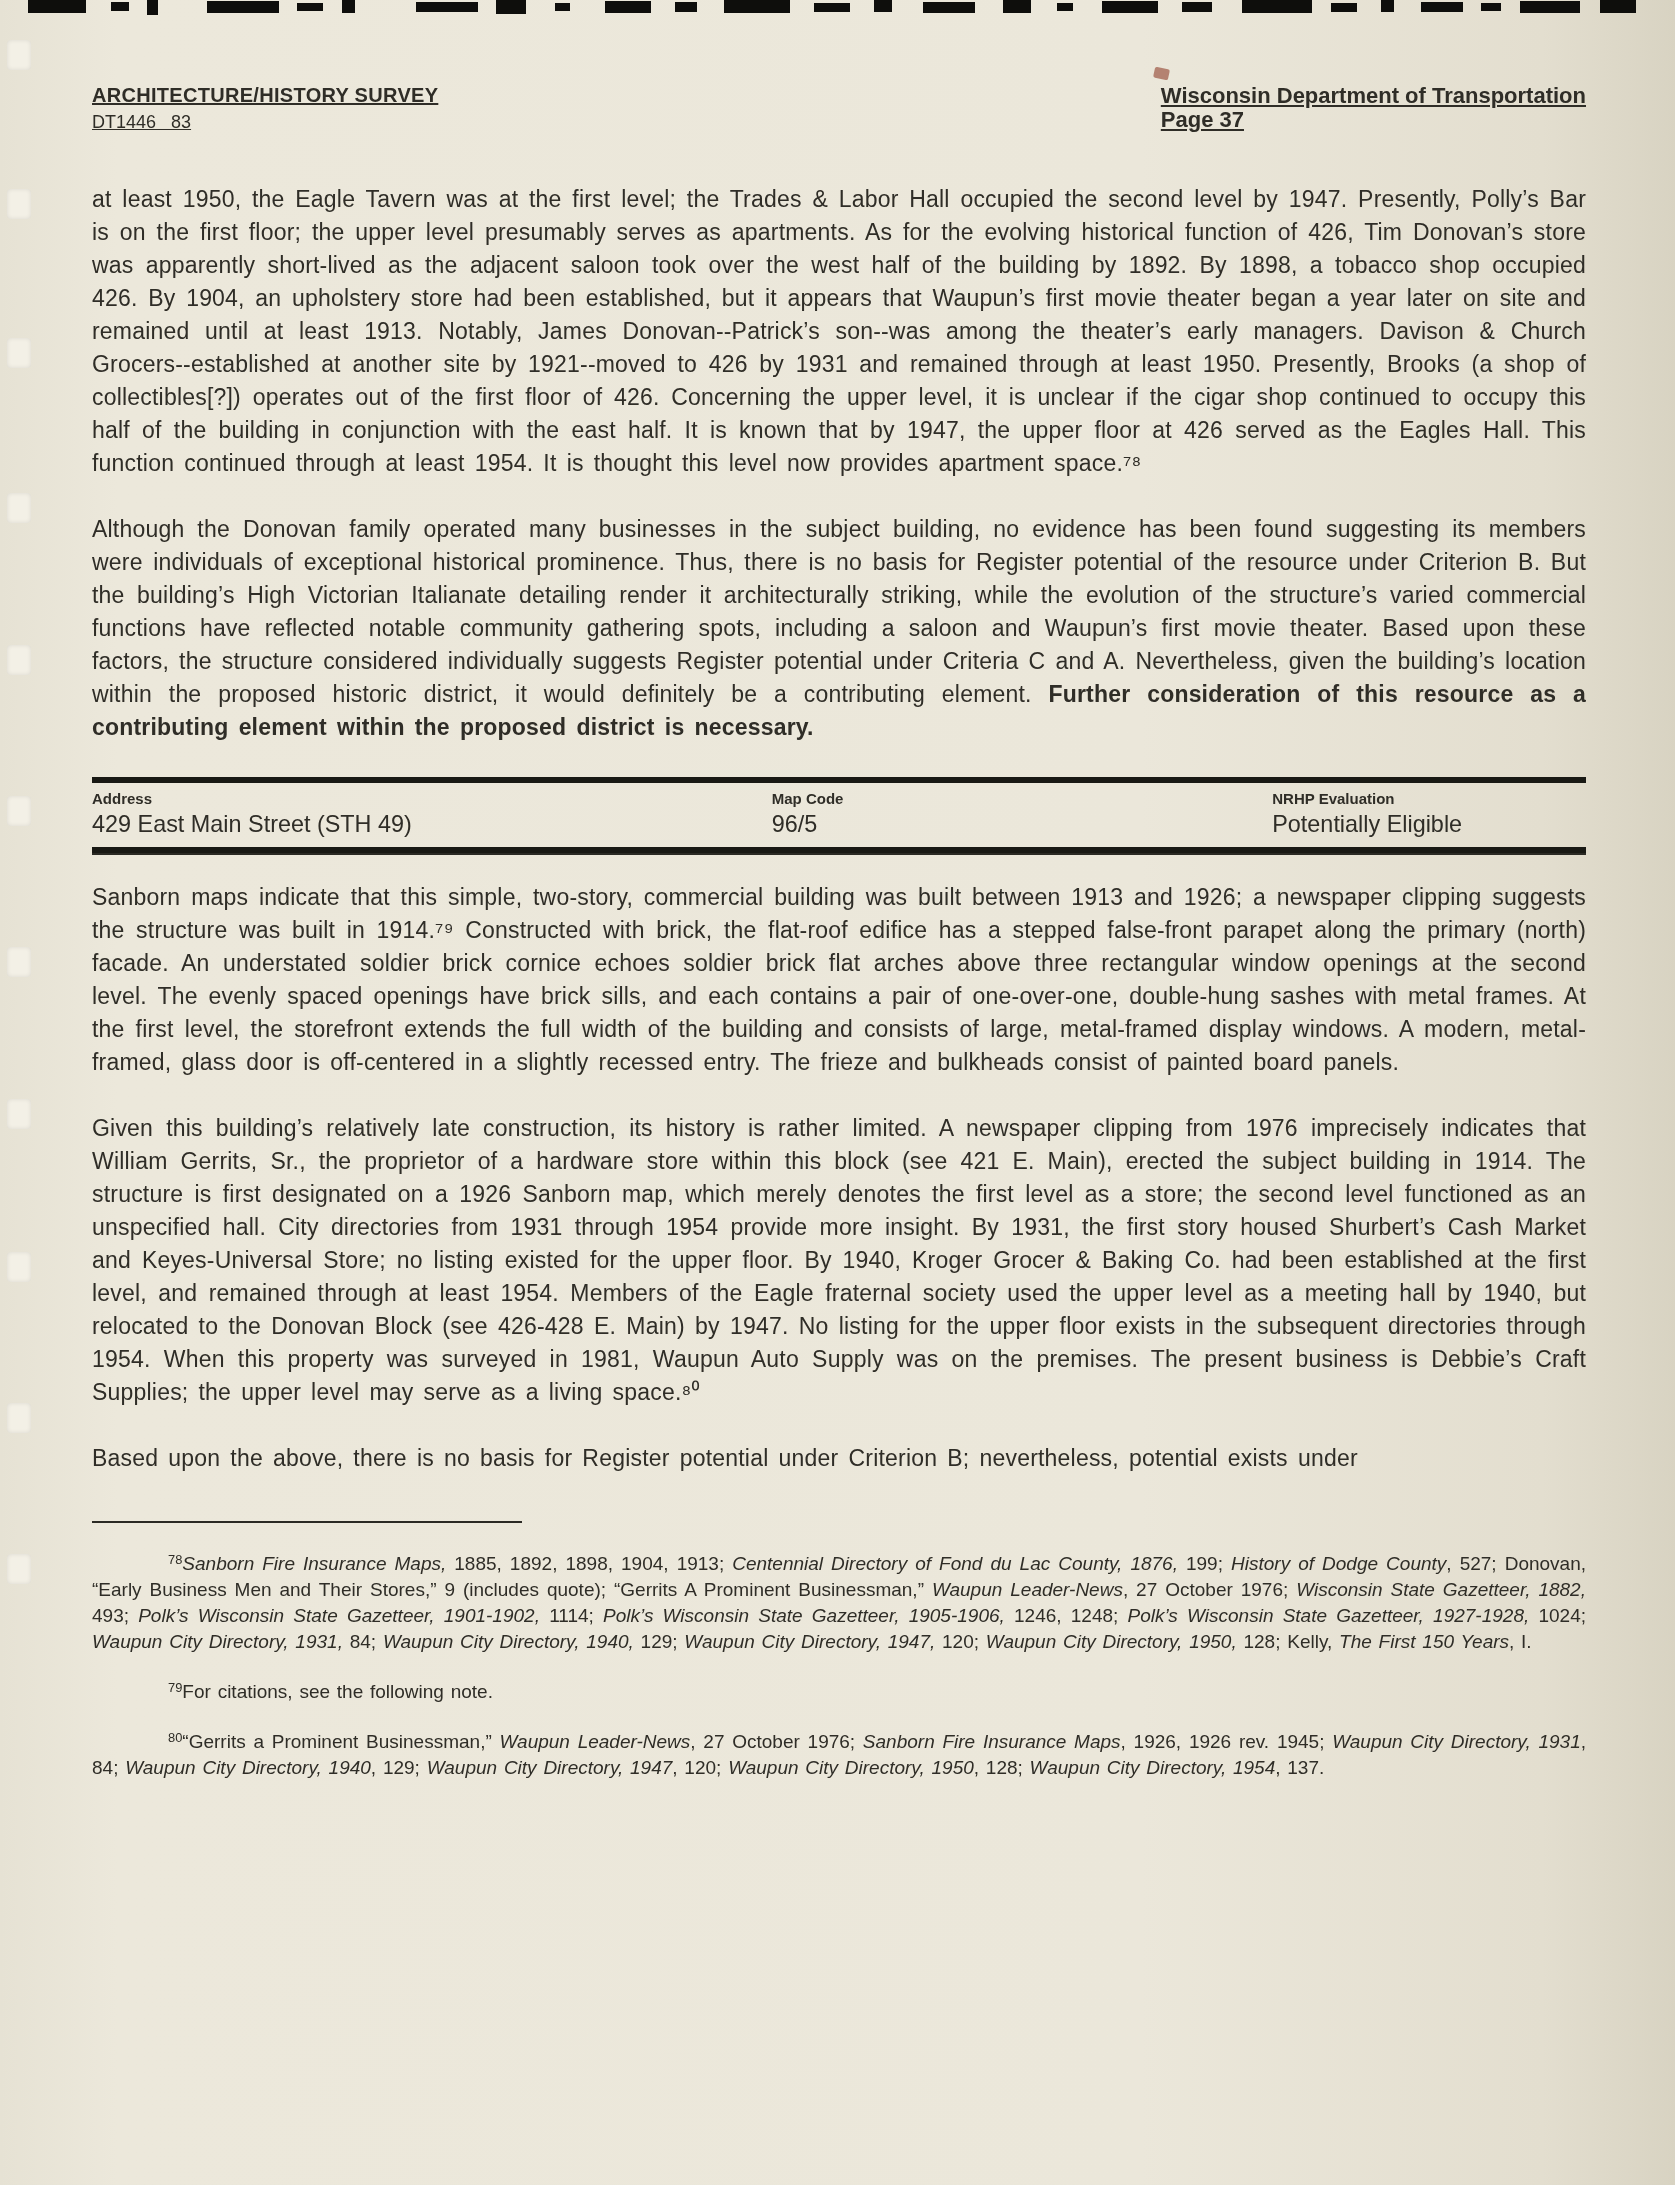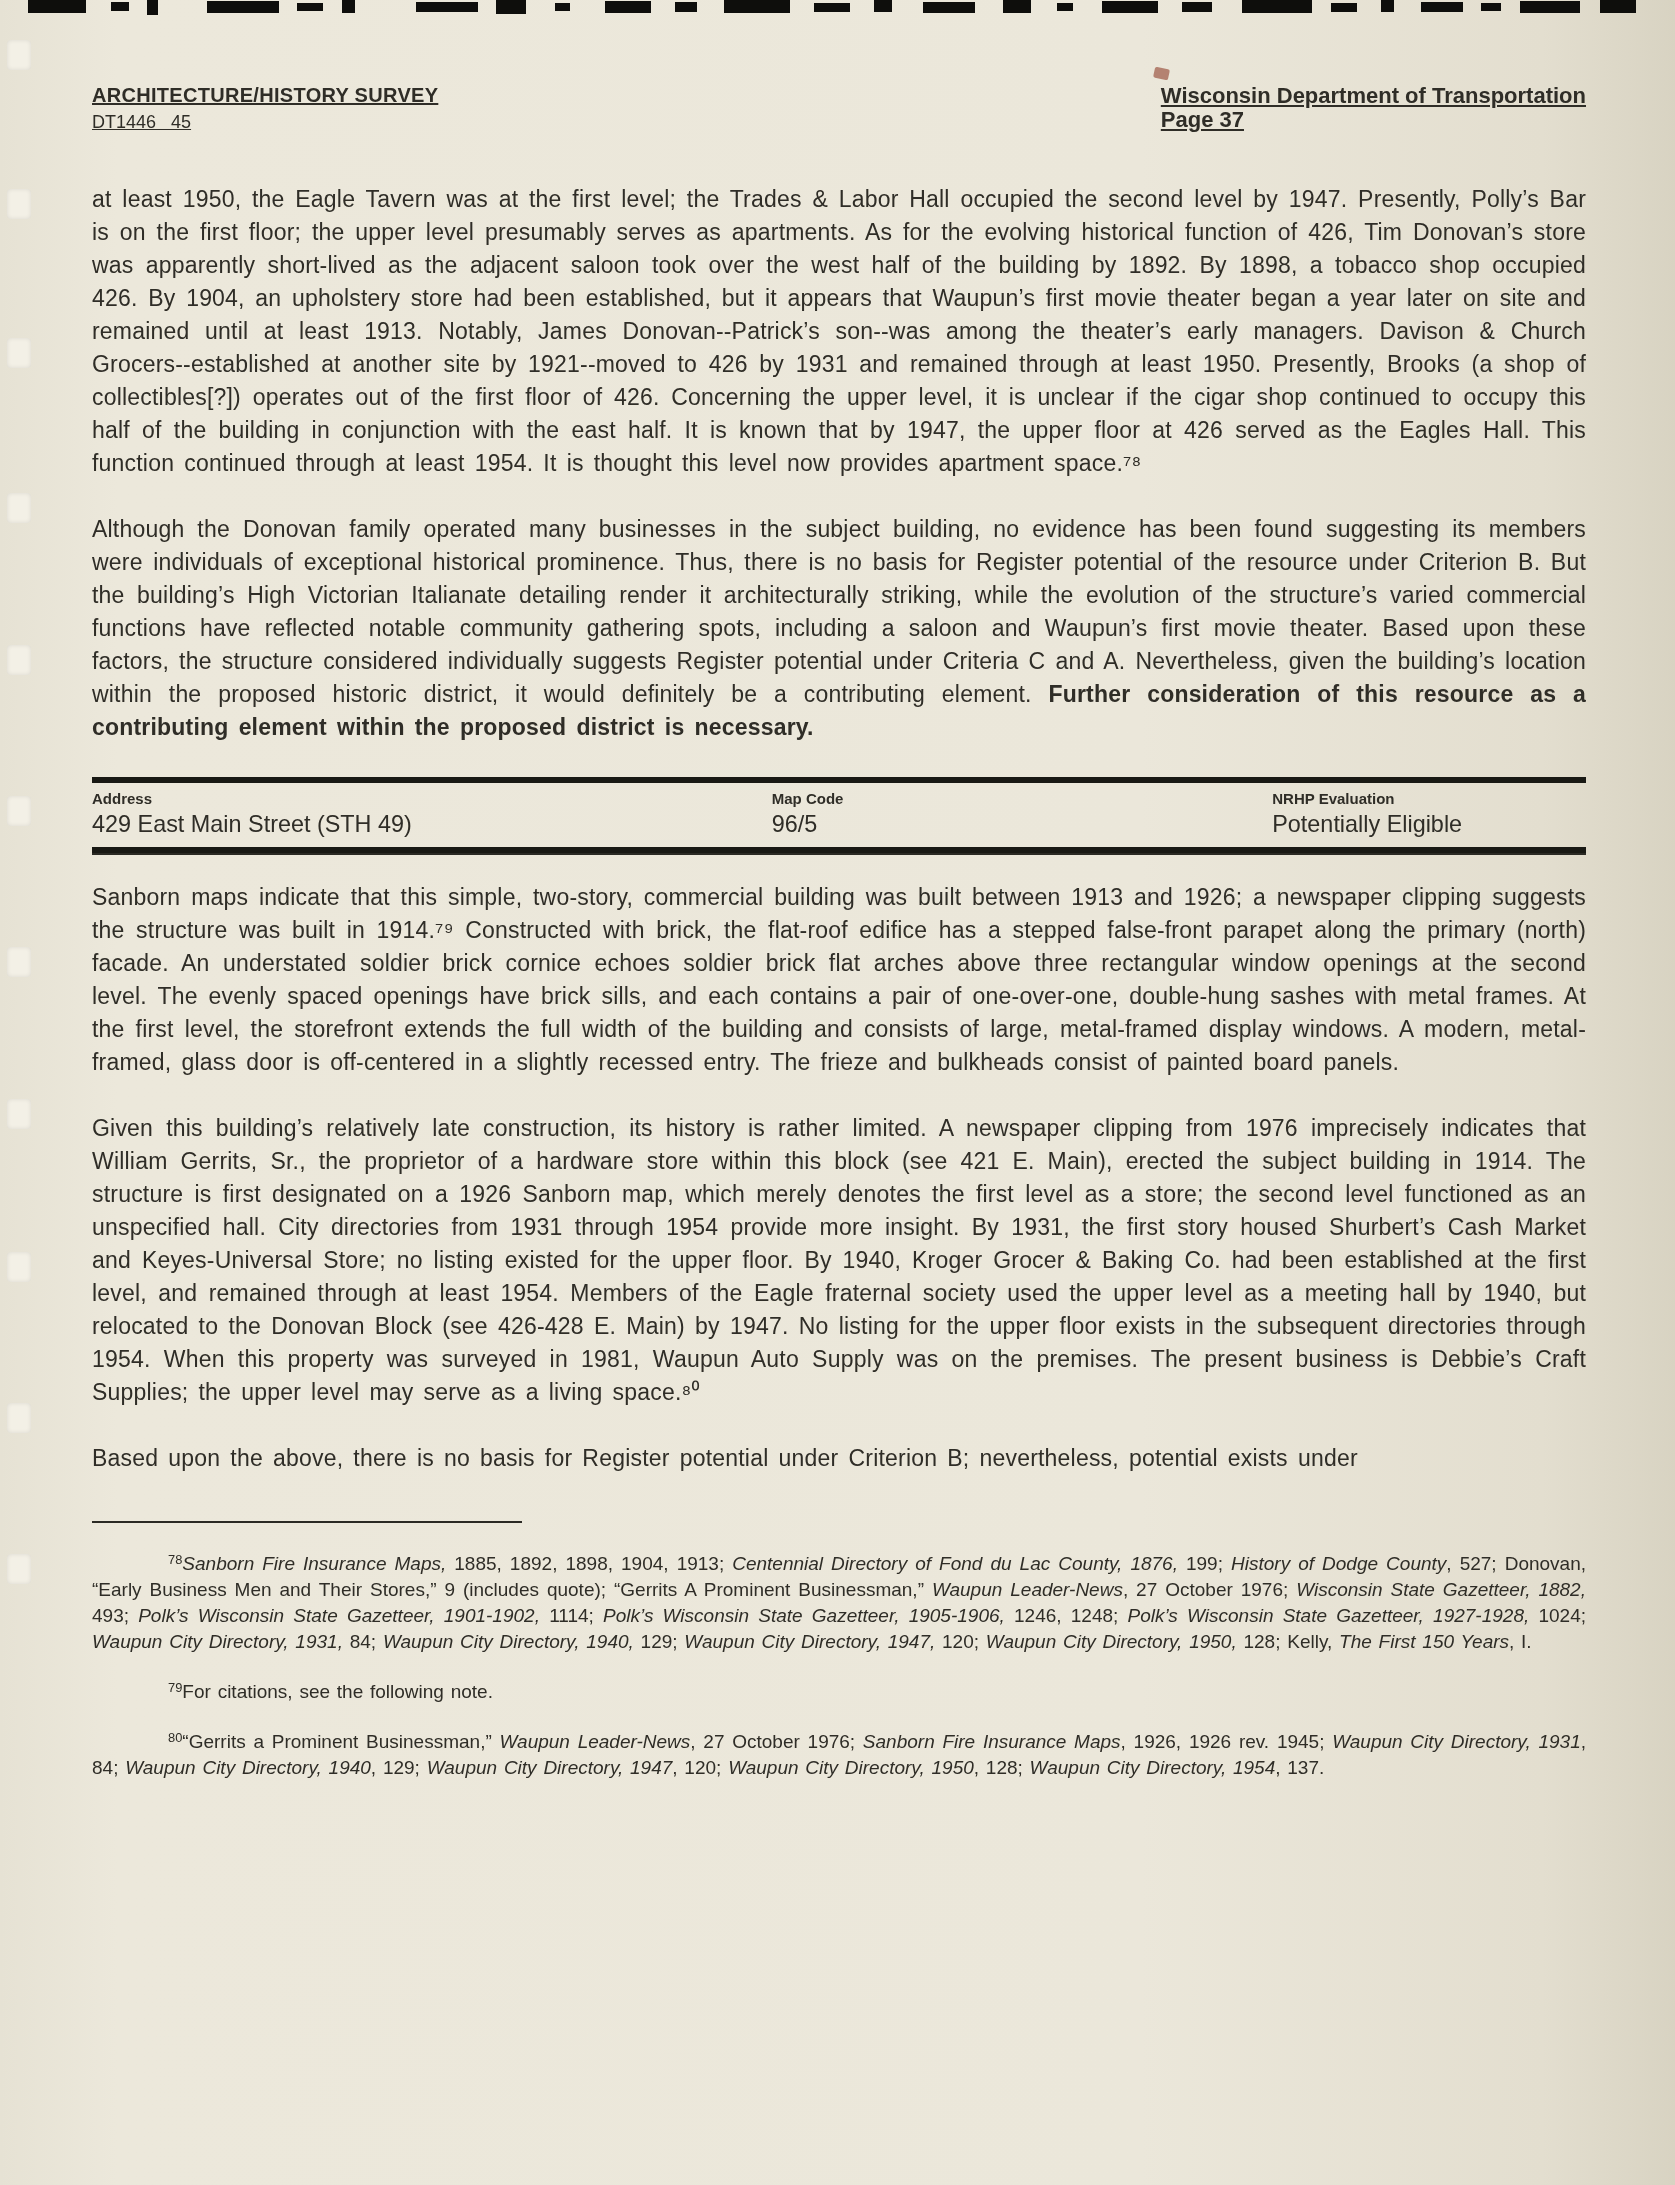--- a/index.html
+++ b/index.html
@@ -114,21 +114,21 @@
   <div class="punch" style="top:1403px"></div>
   <div class="punch" style="top:1554px"></div>
 
   <div class="mark-red"></div>
 
   <div class="content">
 
     <div class="header">
       <div class="header-left">
         <div class="title">ARCHITECTURE/HISTORY SURVEY</div>
-        <div class="docnum">DT1446   45</div>
+        <div class="docnum">DT1446   83</div>
       </div>
       <div class="header-right">
         <div>Wisconsin Department of Transportation</div>
         <div>Page 37</div>
       </div>
     </div>
 
     <p class="para">at least 1950, the Eagle Tavern was at the first level; the Trades &amp; Labor Hall occupied the second level by 1947. Presently, Polly’s Bar is on the first floor; the upper level presumably serves as apartments. As for the evolving historical function of 426, Tim Donovan’s store was apparently short-lived as the adjacent saloon took over the west half of the building by 1892. By 1898, a tobacco shop occupied 426. By 1904, an upholstery store had been established, but it appears that Waupun’s first movie theater began a year later on site and remained until at least 1913. Notably, James Donovan--Patrick’s son--was among the theater’s early managers. Davison &amp; Church Grocers--established at another site by 1921--moved to 426 by 1931 and remained through at least 1950. Presently, Brooks (a shop of collectibles[?]) operates out of the first floor of 426. Concerning the upper level, it is unclear if the cigar shop continued to occupy this half of the building in conjunction with the east half. It is known that by 1947, the upper floor at 426 served as the Eagles Hall. This function continued through at least 1954. It is thought this level now provides apartment space.⁷⁸</p>
 
     <p class="para"><span>Although the Donovan family operated many businesses in the subject building, no evidence has been found suggesting its members were individuals of exceptional historical prominence. Thus, there is no basis for Register potential of the resource under Criterion B. But the building’s High Victorian Italianate detailing render it architecturally striking, while the evolution of the structure’s varied commercial functions have reflected notable community gathering spots, including a saloon and Waupun’s first movie theater. Based upon these factors, the structure considered individually suggests Register potential under Criteria C and A.  Nevertheless, given the building’s location within the proposed historic district, it would definitely be a contributing element. </span><span class="bold">Further consideration of this resource as a contributing element within the proposed district is necessary.</span></p>

